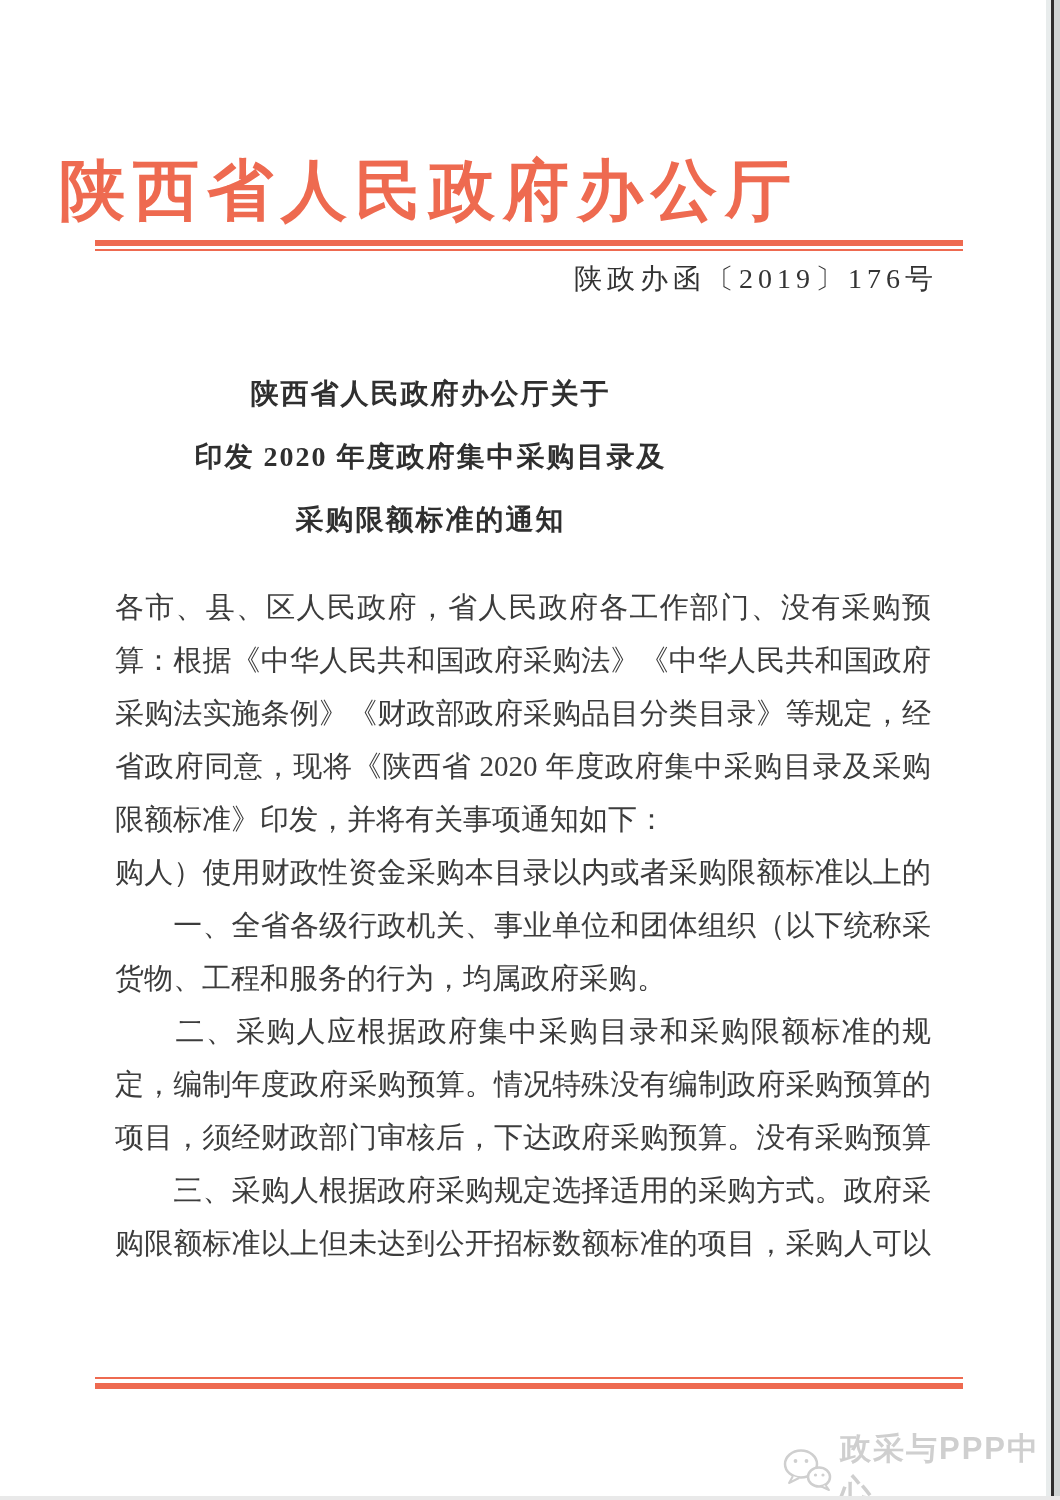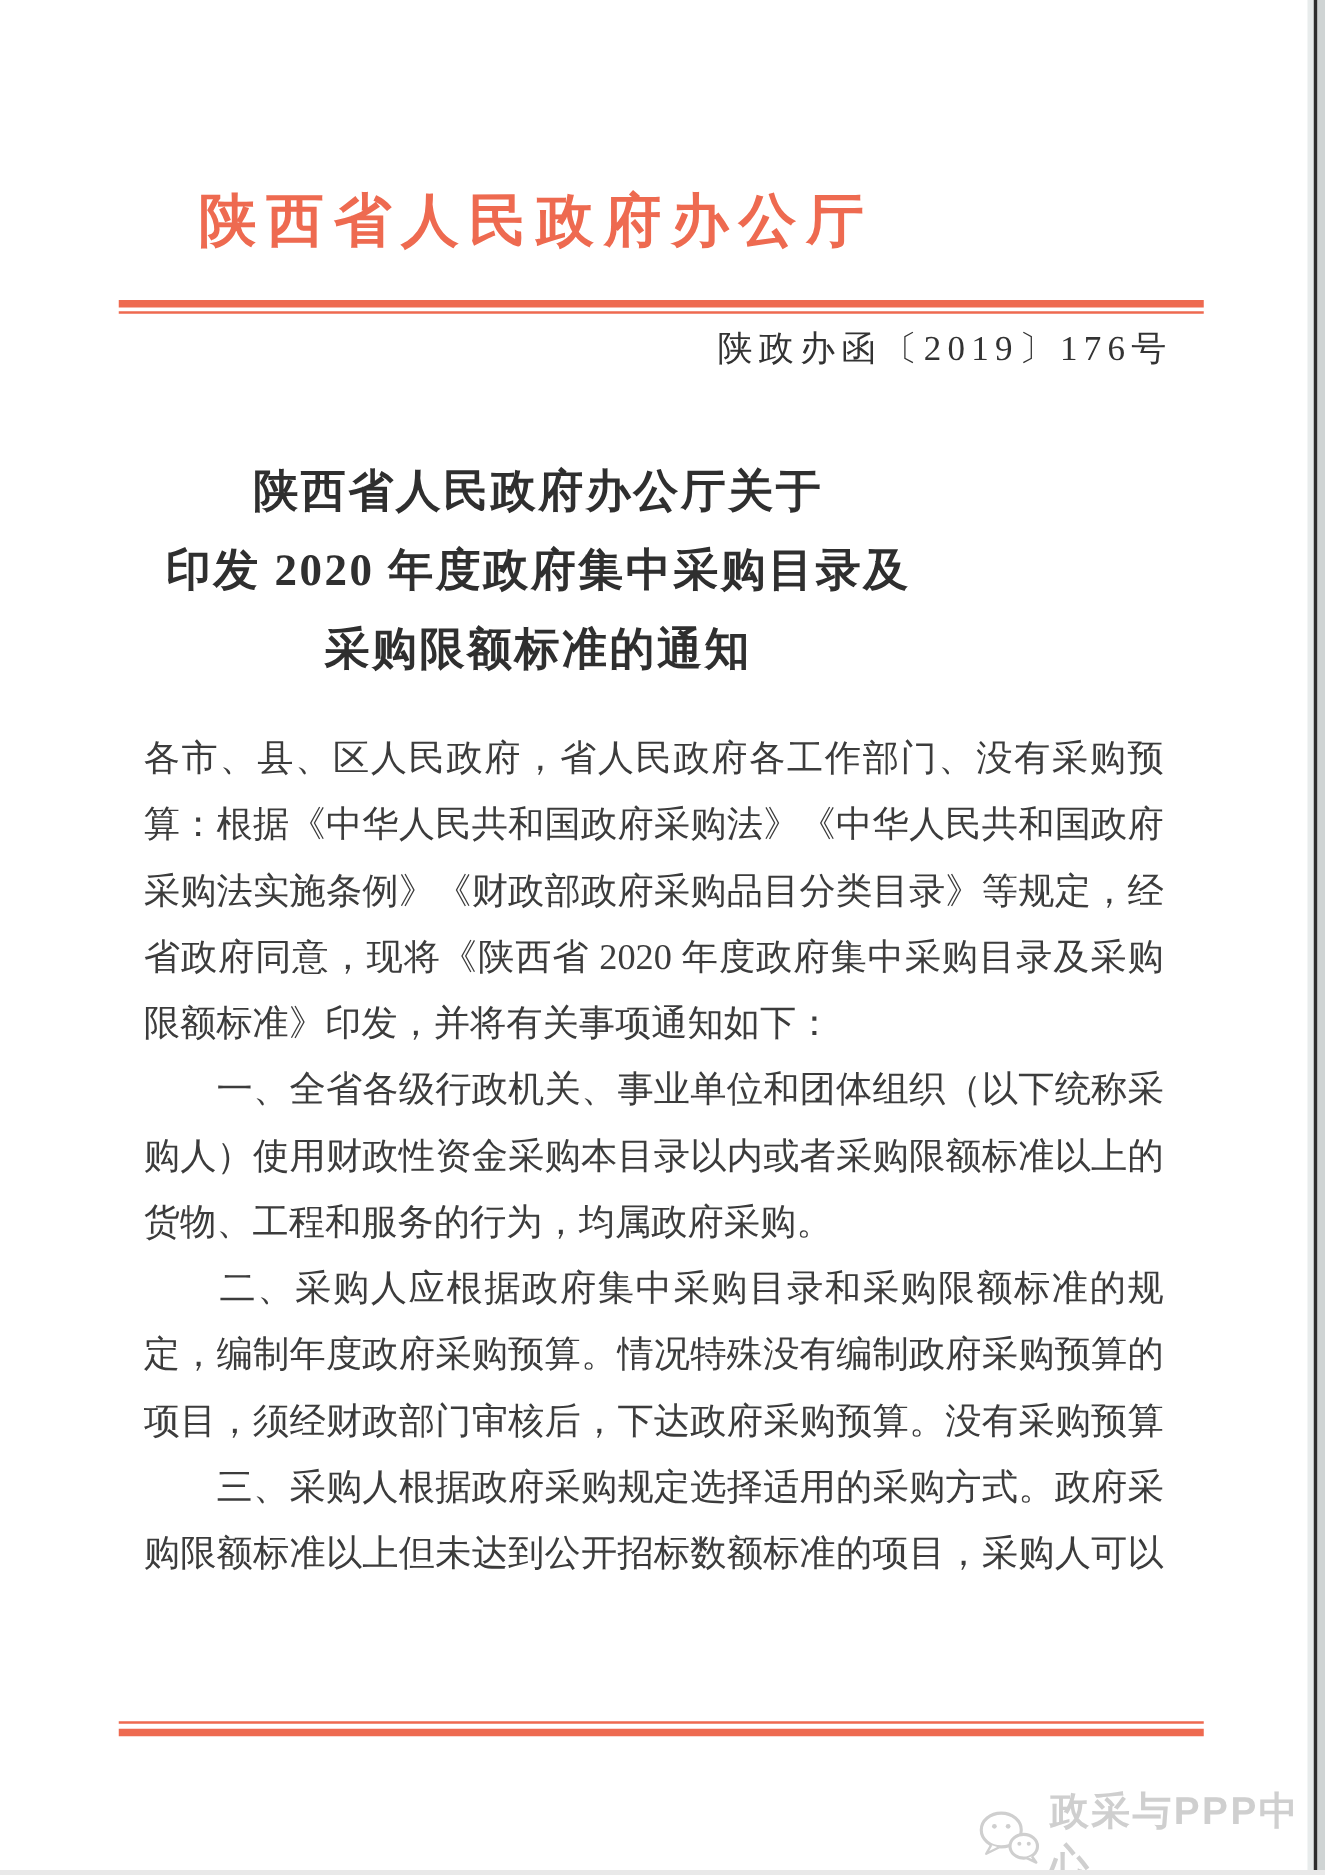--- a/index.html
+++ b/index.html
@@ -21,21 +21,21 @@
   
   .edge-dark  { position: absolute; top: 0; right: 6px; width: 3px; height: 100%; background: #2e2e2e; }
   .edge-outer { position: absolute; top: 0; right: 0; width: 6px; height: 100%; background: #cfd4d4; }
   .edge-inner { position: absolute; top: 0; right: 9px; width: 5px; height: 100%; background: #e8ecec; }
   .edge-bottom{ position: absolute; bottom: 0; left: 0; width: 100%; height: 4px; background: #e9e9e9; }
 
   
   .letterhead {
     position: absolute; top: 146px; left: 0; width: 858px;
     text-align: center;
-    font-size: 46px; font-weight: 700;
+    font-size: 66px; font-weight: 700;
     letter-spacing: 8px;
     color: var(--accent);
   }
 
   .rule { position: absolute; left: 95px; width: 868px; }
   .rule .thick { height: 6px; background: var(--accent); }
   .rule .thin  { height: 2px; background: var(--accent); }
   .rule .gap   { height: 3px; }
   .rule-top    { top: 240px; }
   .rule-bottom { top: 1377px; }
@@ -47,21 +47,21 @@
     color: #333333;
     margin-left: 15px;
   }
 
   
   .doc-title {
     position: absolute; top: 362px; left: 0; width: 861px;
     text-align: center;
     color: var(--title-ink);
     font-weight: 700;
-    font-size: 36px;
+    font-size: 28px;
   }
   .title-line { height: 63px; line-height: 63px; letter-spacing: 2px; }
 
   
   .doc-body {
     position: absolute; top: 581px; left: 115px; width: 816px;
     color: var(--body-ink);
     font-size: 29px;
   }
   .body-line {
@@ -102,22 +102,22 @@
       <div class="title-line">印发 2020 年度政府集中采购目录及</div>
       <div class="title-line">采购限额标准的通知</div>
     </div>
 
   <div class="doc-body">
       <div class="body-line">各市、县、区人民政府，省人民政府各工作部门、没有采购预算：</div>
       <div class="body-line stretch">　　根据《中华人民共和国政府采购法》《中华人民共和国政府</div>
       <div class="body-line stretch">采购法实施条例》《财政部政府采购品目分类目录》等规定，经</div>
       <div class="body-line stretch">省政府同意，现将《陕西省 2020 年度政府集中采购目录及采购</div>
       <div class="body-line">限额标准》印发，并将有关事项通知如下：</div>
+      <div class="body-line stretch">购人）使用财政性资金采购本目录以内或者采购限额标准以上的</div>
       <div class="body-line stretch">　　一、全省各级行政机关、事业单位和团体组织（以下统称采</div>
-      <div class="body-line stretch">购人）使用财政性资金采购本目录以内或者采购限额标准以上的</div>
       <div class="body-line">货物、工程和服务的行为，均属政府采购。</div>
       <div class="body-line stretch">　　二、采购人应根据政府集中采购目录和采购限额标准的规</div>
       <div class="body-line stretch">定，编制年度政府采购预算。情况特殊没有编制政府采购预算的</div>
       <div class="body-line stretch">项目，须经财政部门审核后，下达政府采购预算。没有采购预算</div>
       <div class="body-line stretch">　　三、采购人根据政府采购规定选择适用的采购方式。政府采</div>
       <div class="body-line stretch">购限额标准以上但未达到公开招标数额标准的项目，采购人可以</div>
     </div>
 
   <div class="rule rule-bottom">
     <div class="thin"></div>

